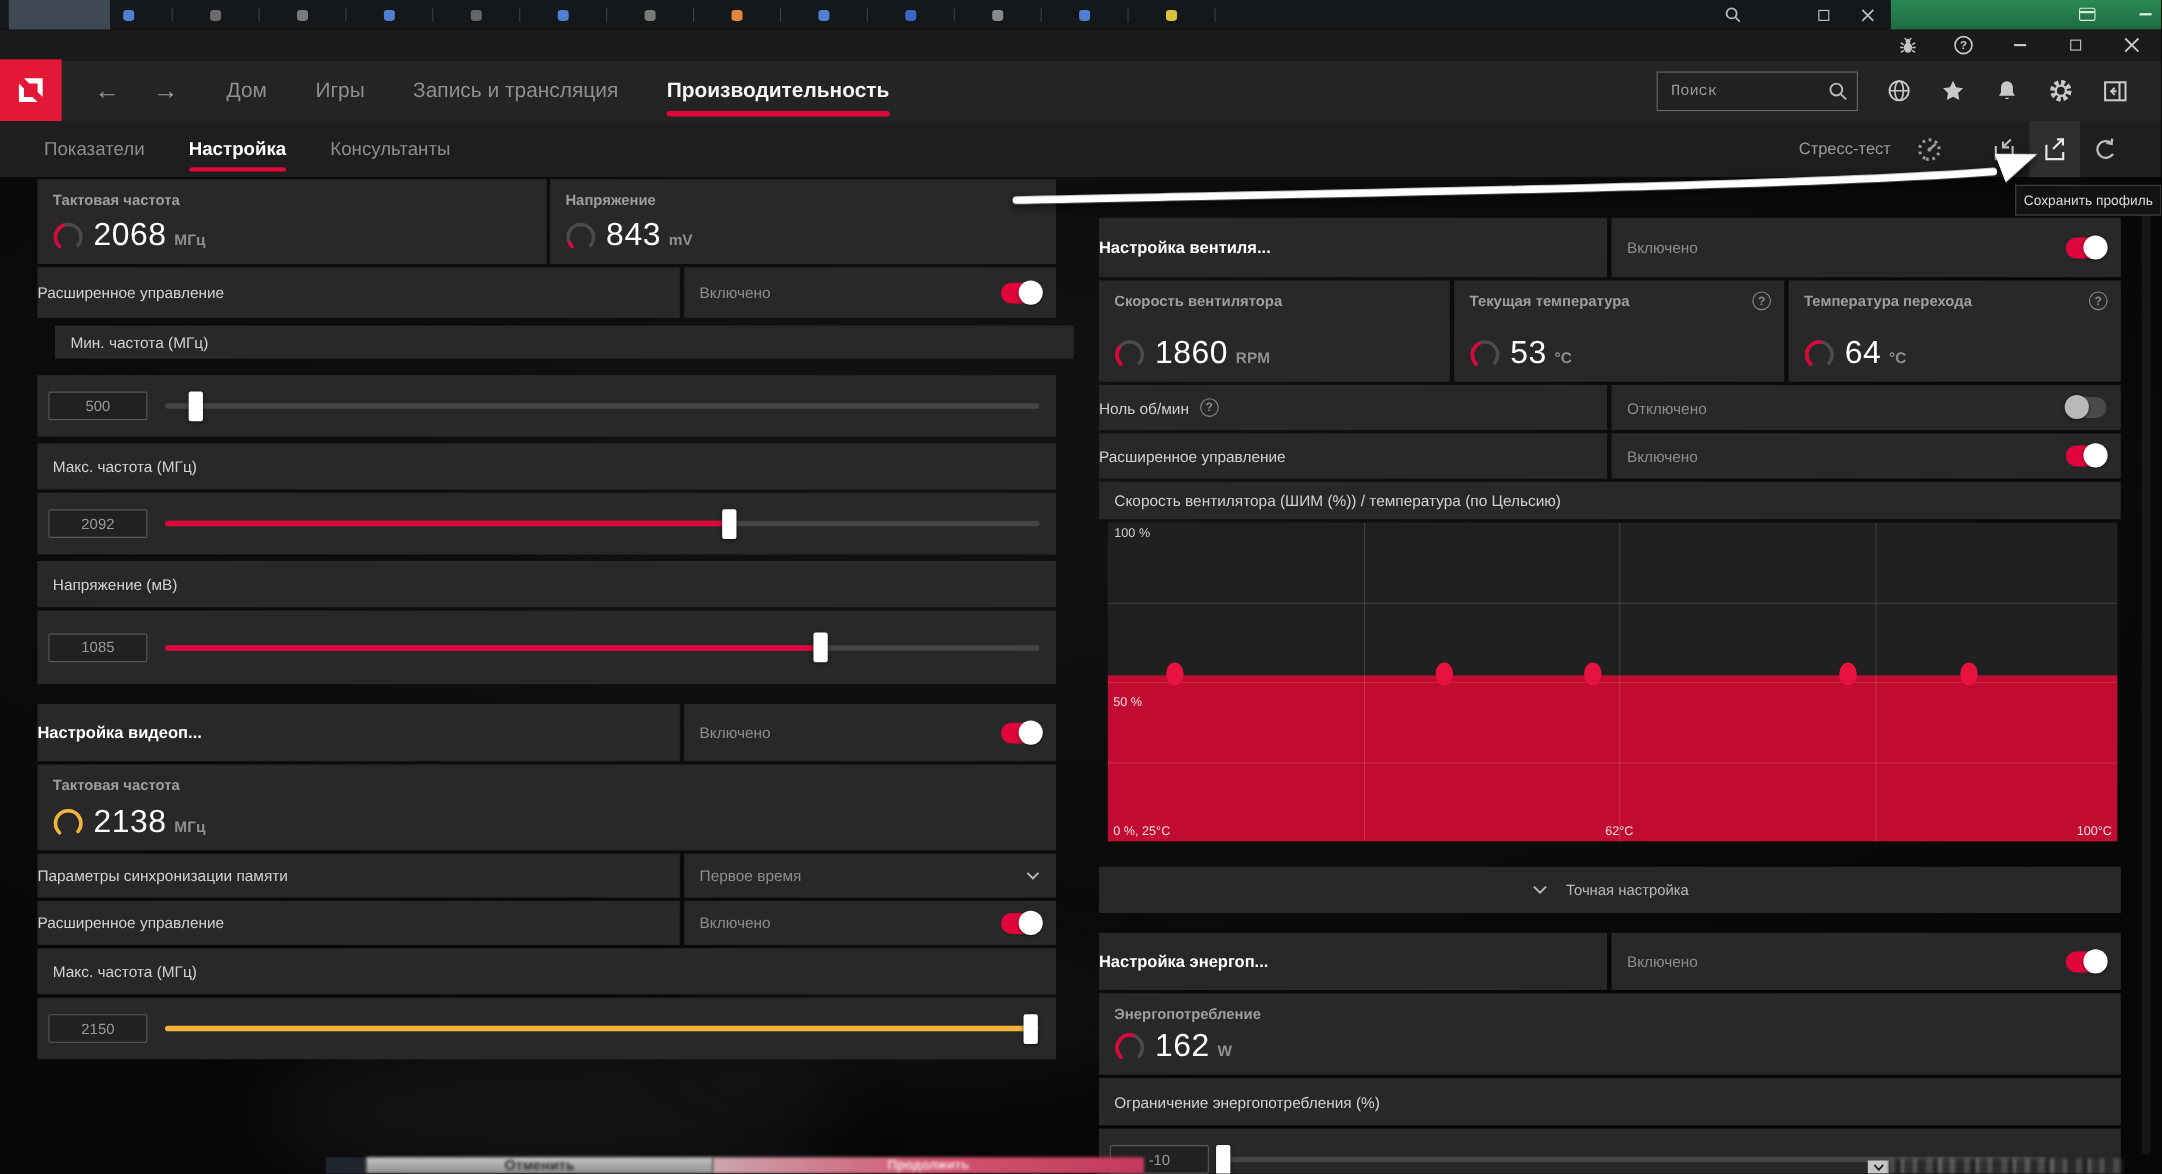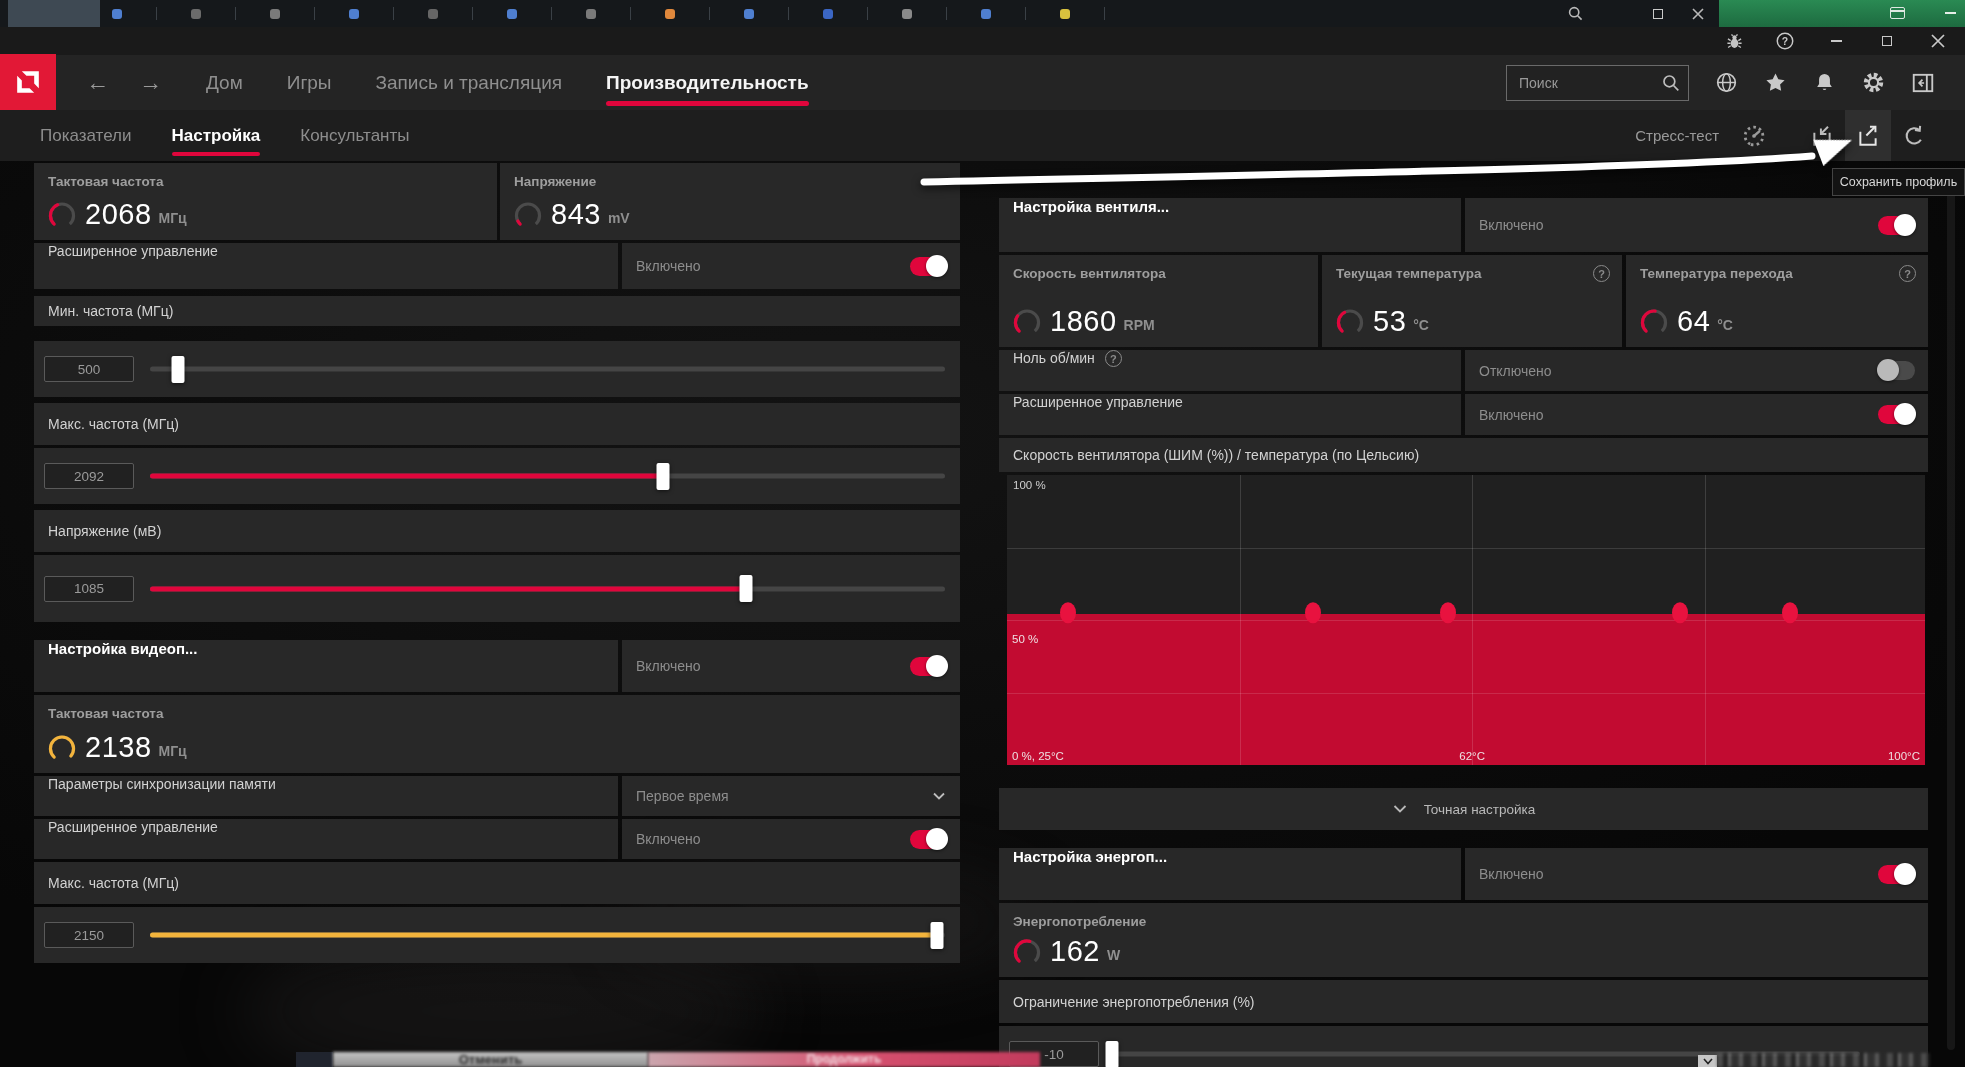--- a/index.html
+++ b/index.html
@@ -31,21 +31,21 @@
   
   .navbar{position:absolute;left:0;top:55px;width:1965px;height:55px;background:#242424;display:flex;align-items:center}
   .logo{width:56px;height:56px;background:#e21836;margin-top:-1px;display:flex;align-items:center;justify-content:center;flex:none}
   .nav-arrow{font-size:23px;color:#9a9a9a;margin-left:30px}
   .nav-items{display:flex;align-items:center;gap:44px;margin-left:44px}
   .nav-item{position:relative;color:#8f8f8f;font-size:19px;height:55px;display:flex;align-items:center;white-space:nowrap}
   .nav-item.active{color:#f5f5f5;font-weight:bold}
   .nav-item.active::after{content:"";position:absolute;left:0;right:0;bottom:4px;height:5px;border-radius:2.5px;background:var(--red)}
   .nav-spacer{flex:1}
   .searchbox{width:183px;height:36px;border:1px solid #6a6a6a;background:#222;display:flex;align-items:center;padding:0 8px 0 12px;margin-right:26px}
-  .searchbox input{flex:1;background:transparent;border:none;outline:none;color:#cfcfcf;font-size:14px;font-family:Liberation Sans, sans-serif;min-width:0}
+  .searchbox input{flex:1;background:transparent;border:none;outline:none;color:#cfcfcf;font-size:14px;font-family:Liberation Mono, monospace;min-width:0}
   .searchbox input::placeholder{color:#9a9a9a}
   .nav-icons{display:flex;align-items:center;gap:26px;padding-right:30px}
   .icon-btn{display:flex;align-items:center;justify-content:center}
 
   
   .subbar{position:absolute;left:0;top:110px;width:1965px;height:51px;background:#1e1e1e;display:flex;align-items:flex-end}
   .sub-left{display:flex;align-items:center;gap:40px;padding-left:40px;height:100%}
   .tab{position:relative;height:100%;display:flex;align-items:center;color:#8d8d8d;font-size:17px;white-space:nowrap}
   .tab.active{color:#fff;font-weight:bold}
   .tab.active::after{content:"";position:absolute;left:0;right:0;bottom:5px;height:4px;border-radius:2px;background:var(--red)}
@@ -56,21 +56,21 @@
 
   
   .content-bg{position:absolute;left:0;top:161px;width:1965px;height:906px;
     background:radial-gradient(1300px 600px at 42% 30%,#131313 0%,#0c0c0c 55%,#070707 100%)}
   .blob{position:absolute;border-radius:50%;filter:blur(34px)}
   .scrollhint{position:absolute;left:1947px;top:170px;width:8px;height:880px;background:#242424;border-radius:4px;opacity:.55}
 
   .row{position:absolute}
   .cellbg{background:var(--rowbg)}
   .lblrow{display:flex;align-items:center;padding-left:14px;color:var(--lbl);font-size:14px}
-  .lbl-cell{position:absolute;left:0;top:0;bottom:0;width:584px;background:var(--rowbg);display:flex;gap:10px;padding-left:14px;color:var(--lbl);font-size:14px}
+  .lbl-cell{position:absolute;left:0;top:0;bottom:0;width:584px;background:var(--rowbg);display:flex;align-items:center;gap:10px;color:var(--lbl);font-size:14px}
   .val-cell{position:absolute;left:588px;right:0;top:0;bottom:0;background:var(--rowbg);display:flex;align-items:center;padding:0 13px 0 14px;color:var(--dim);font-size:14px}
   .rc .lbl-cell{width:462px}
   .rc .val-cell{left:466px}
   .hdr .lbl-cell{color:#fff;font-weight:bold;font-size:15px}
 
   .toggle{position:relative;width:37px;height:19px;border-radius:10px;margin-left:auto;flex:none}
   .toggle.on{background:var(--red)}
   .toggle.off{background:#4a4a4a}
   .toggle::after{content:"";position:absolute;top:-2px;width:22px;height:22px;border-radius:50%;box-shadow:0 1px 3px rgba(0,0,0,.55)}
   .toggle.on::after{right:-1px;background:#fff}
@@ -343,21 +343,21 @@
   <div class="row lc" style="top:243px;left:34px;width:926px;height:46px">
     <div class="lbl-cell">
         <span>Расширенное управление</span>
       </div>
     <div class="val-cell">
         <span>Включено</span>
       <span class="toggle on"></span>
       </div>
   </div>
 
-  <div class="row cellbg lblrow lc" style="top:296px;left:34px;width:926px;height:30px">
+  <div class="row cellbg lblrow lc" style="top:296px;left:50px;width:926px;height:30px">
       <span>Мин. частота (МГц)</span>
     </div>
   <div class="row cellbg sliderrow lc" style="top:341px;left:34px;width:926px;height:56px">
     <div class="sl-input">500</div>
     <div class="sl-track">
         <div class="sl-fill" style="width: 0px;"></div>
         <div class="sl-handle" style="left: 3.5%;"></div>
       </div>
   </div>
 

